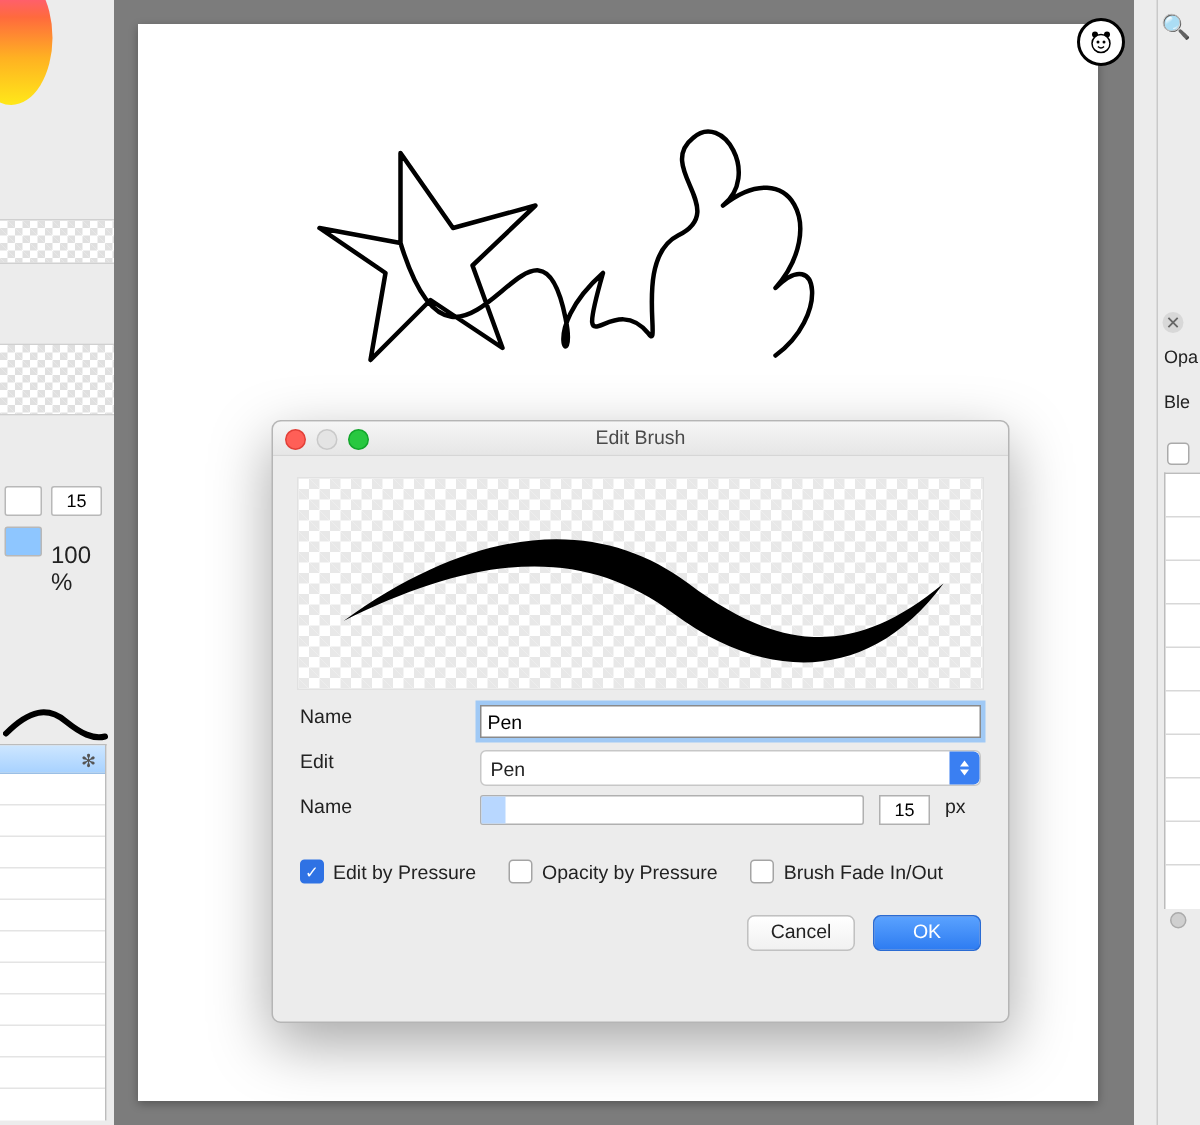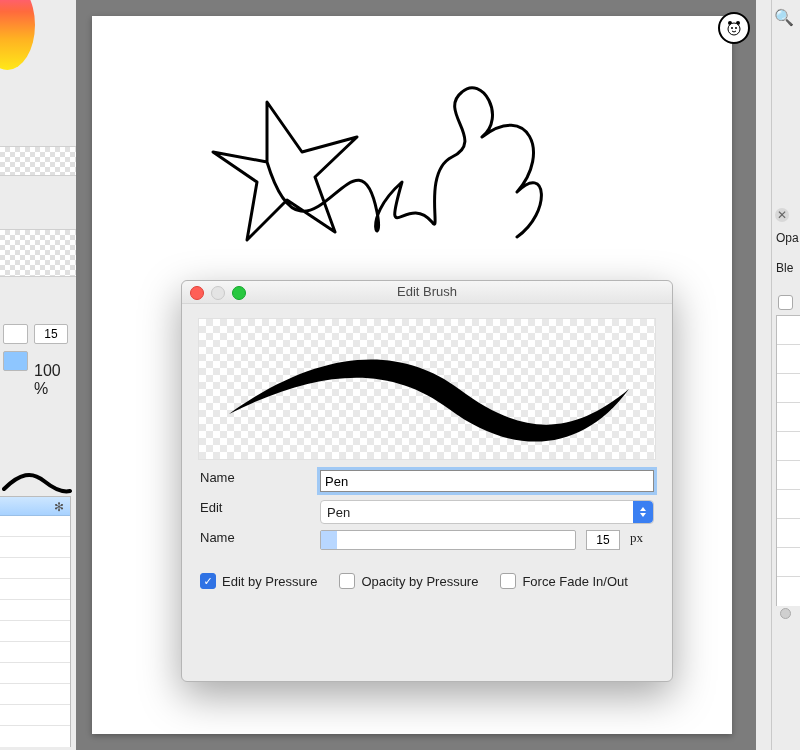--- a/index.html
+++ b/index.html
@@ -373,21 +373,20 @@
   height: 18px;
   border: 1px solid #b0b0b0;
   text-align: center;
   font-size: 12px;
   padding:0;
   background:#fff;
 }
 .unit {
   width: 24px;
   font-size: 13px;
-  font-family: Liberation Serif, serif;
 }
 
 .checks {
   display: flex;
   align-items: center;
   height: 34px;
   gap: 22px;
   margin-top: 4px;
 }
 .check {
@@ -566,20 +565,24 @@
         <div class="check">
           <span class="check-box checked">✓</span>
           <span>Edit by Pressure</span>
         </div>
         <div class="check">
           <span class="check-box"></span>
           <span>Opacity by Pressure</span>
         </div>
         <div class="check">
           <span class="check-box"></span>
-          <span>Force Fade In/Out</span>
+          <span>Brush Fade In/Out</span>
         </div>
       </div>
     </div>
 
+    <div class="buttons">
+      <div class="btn">Cancel</div>
+      <div class="btn primary">OK</div>
+    </div>
   </div>
 
 </div>
 
 </body></html>

